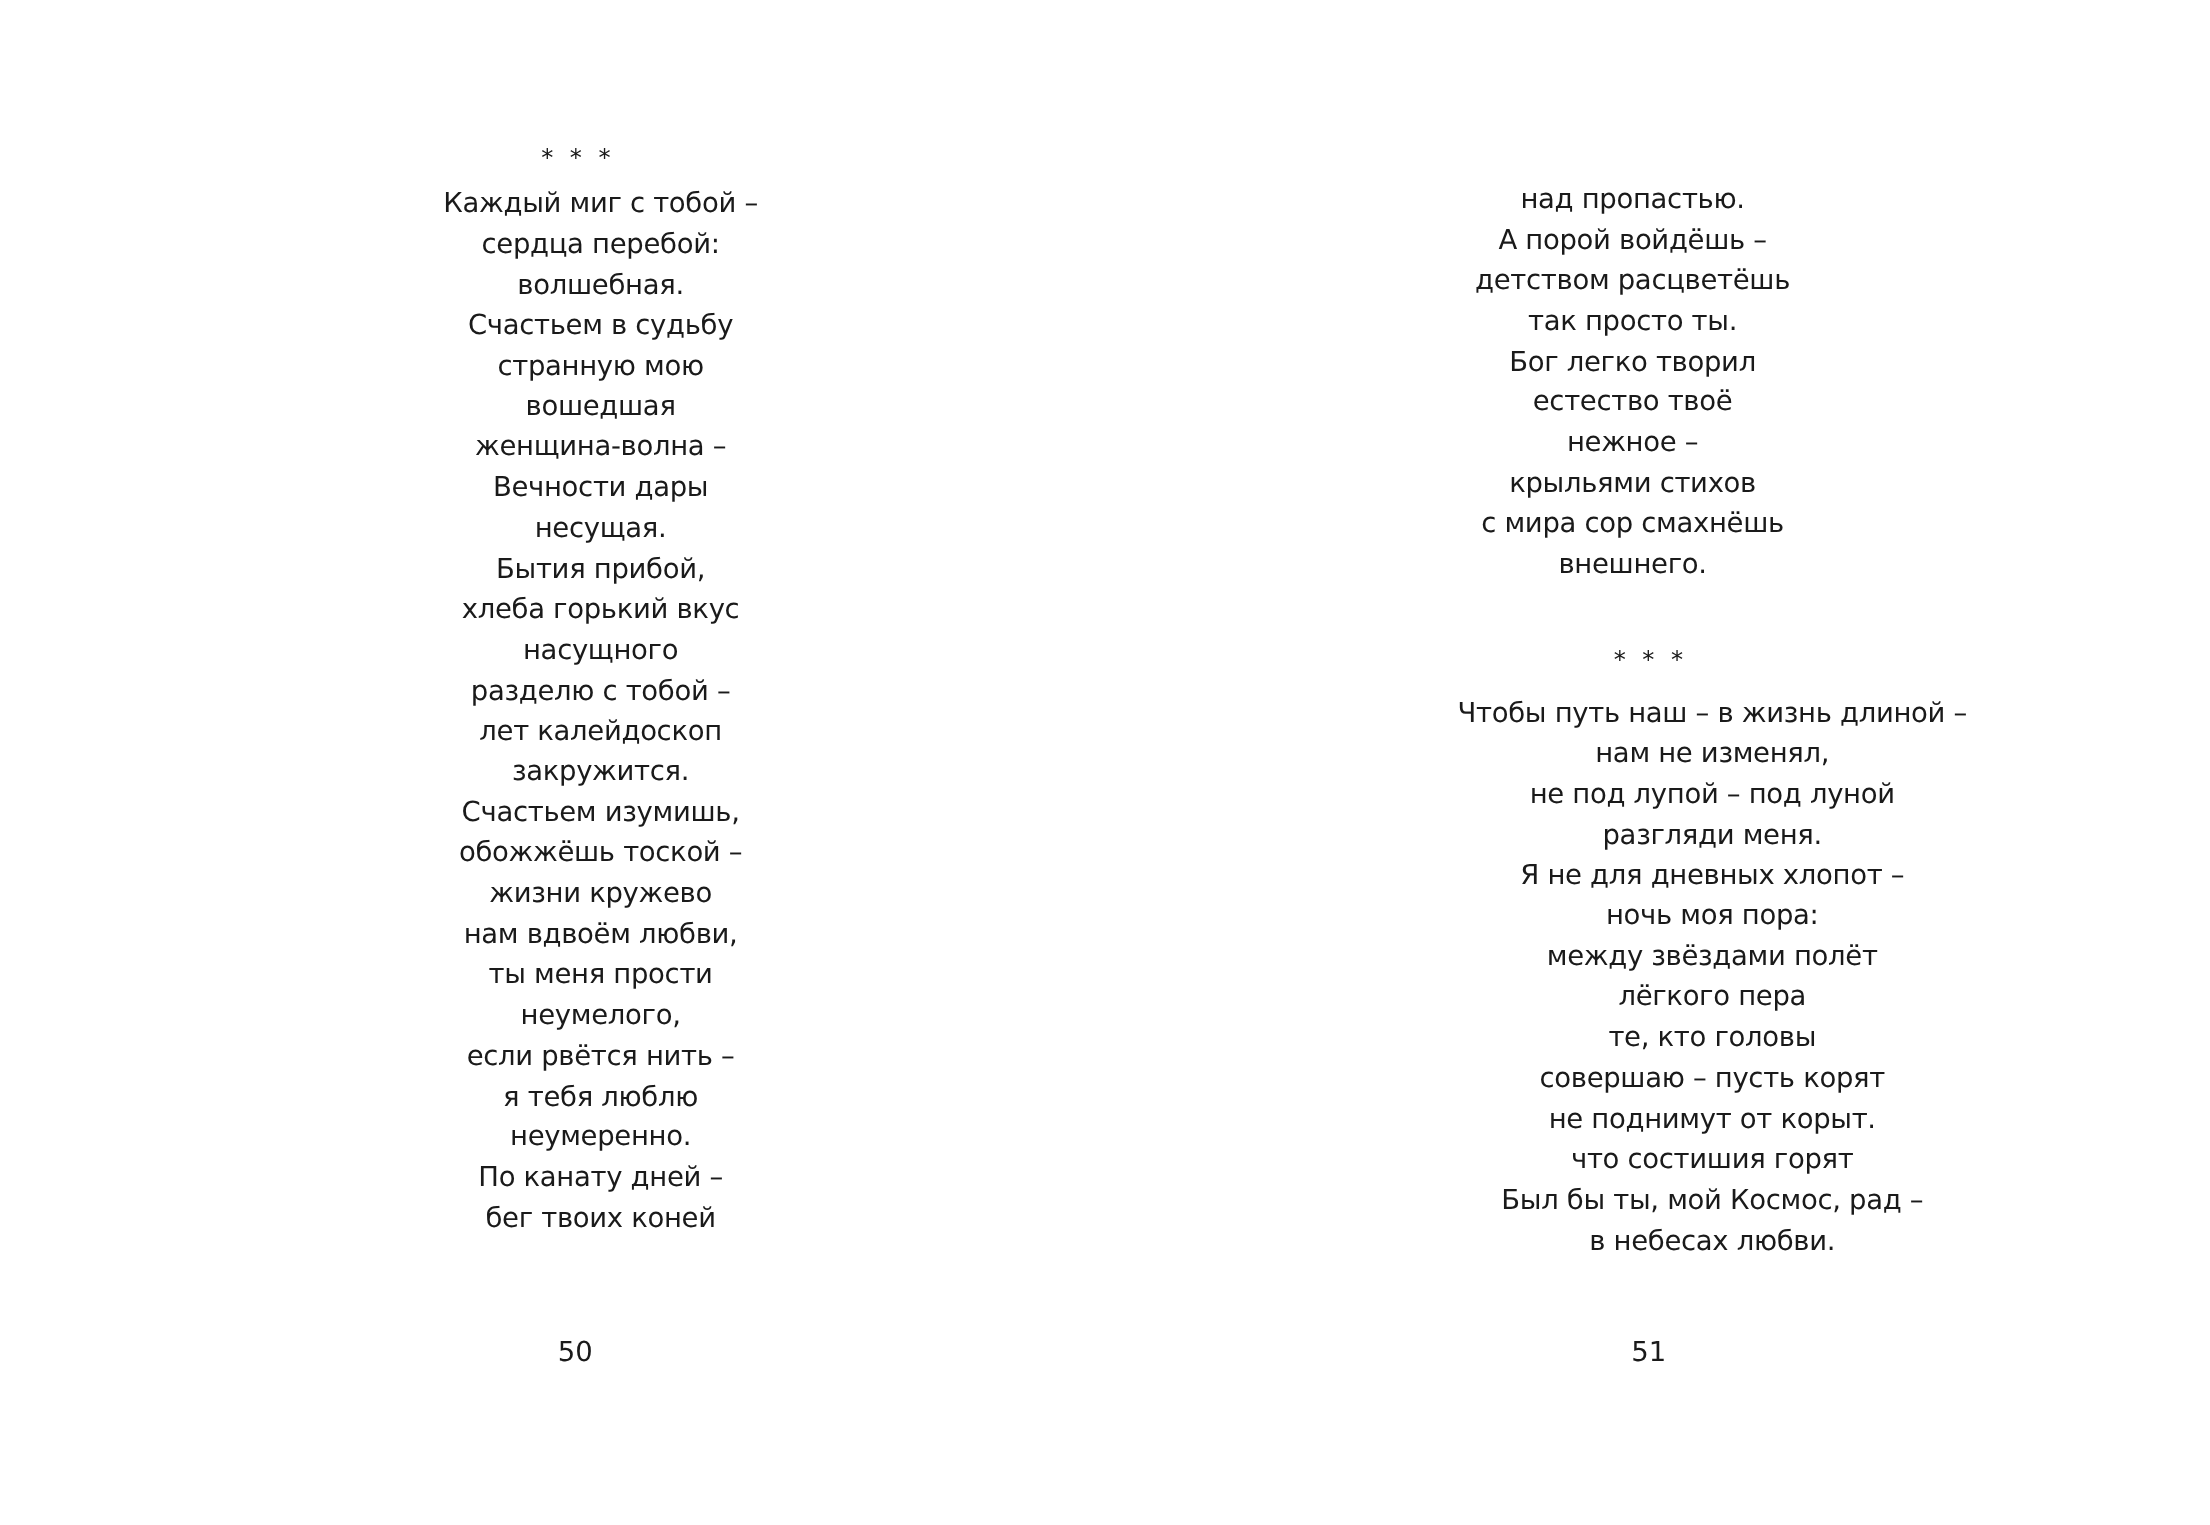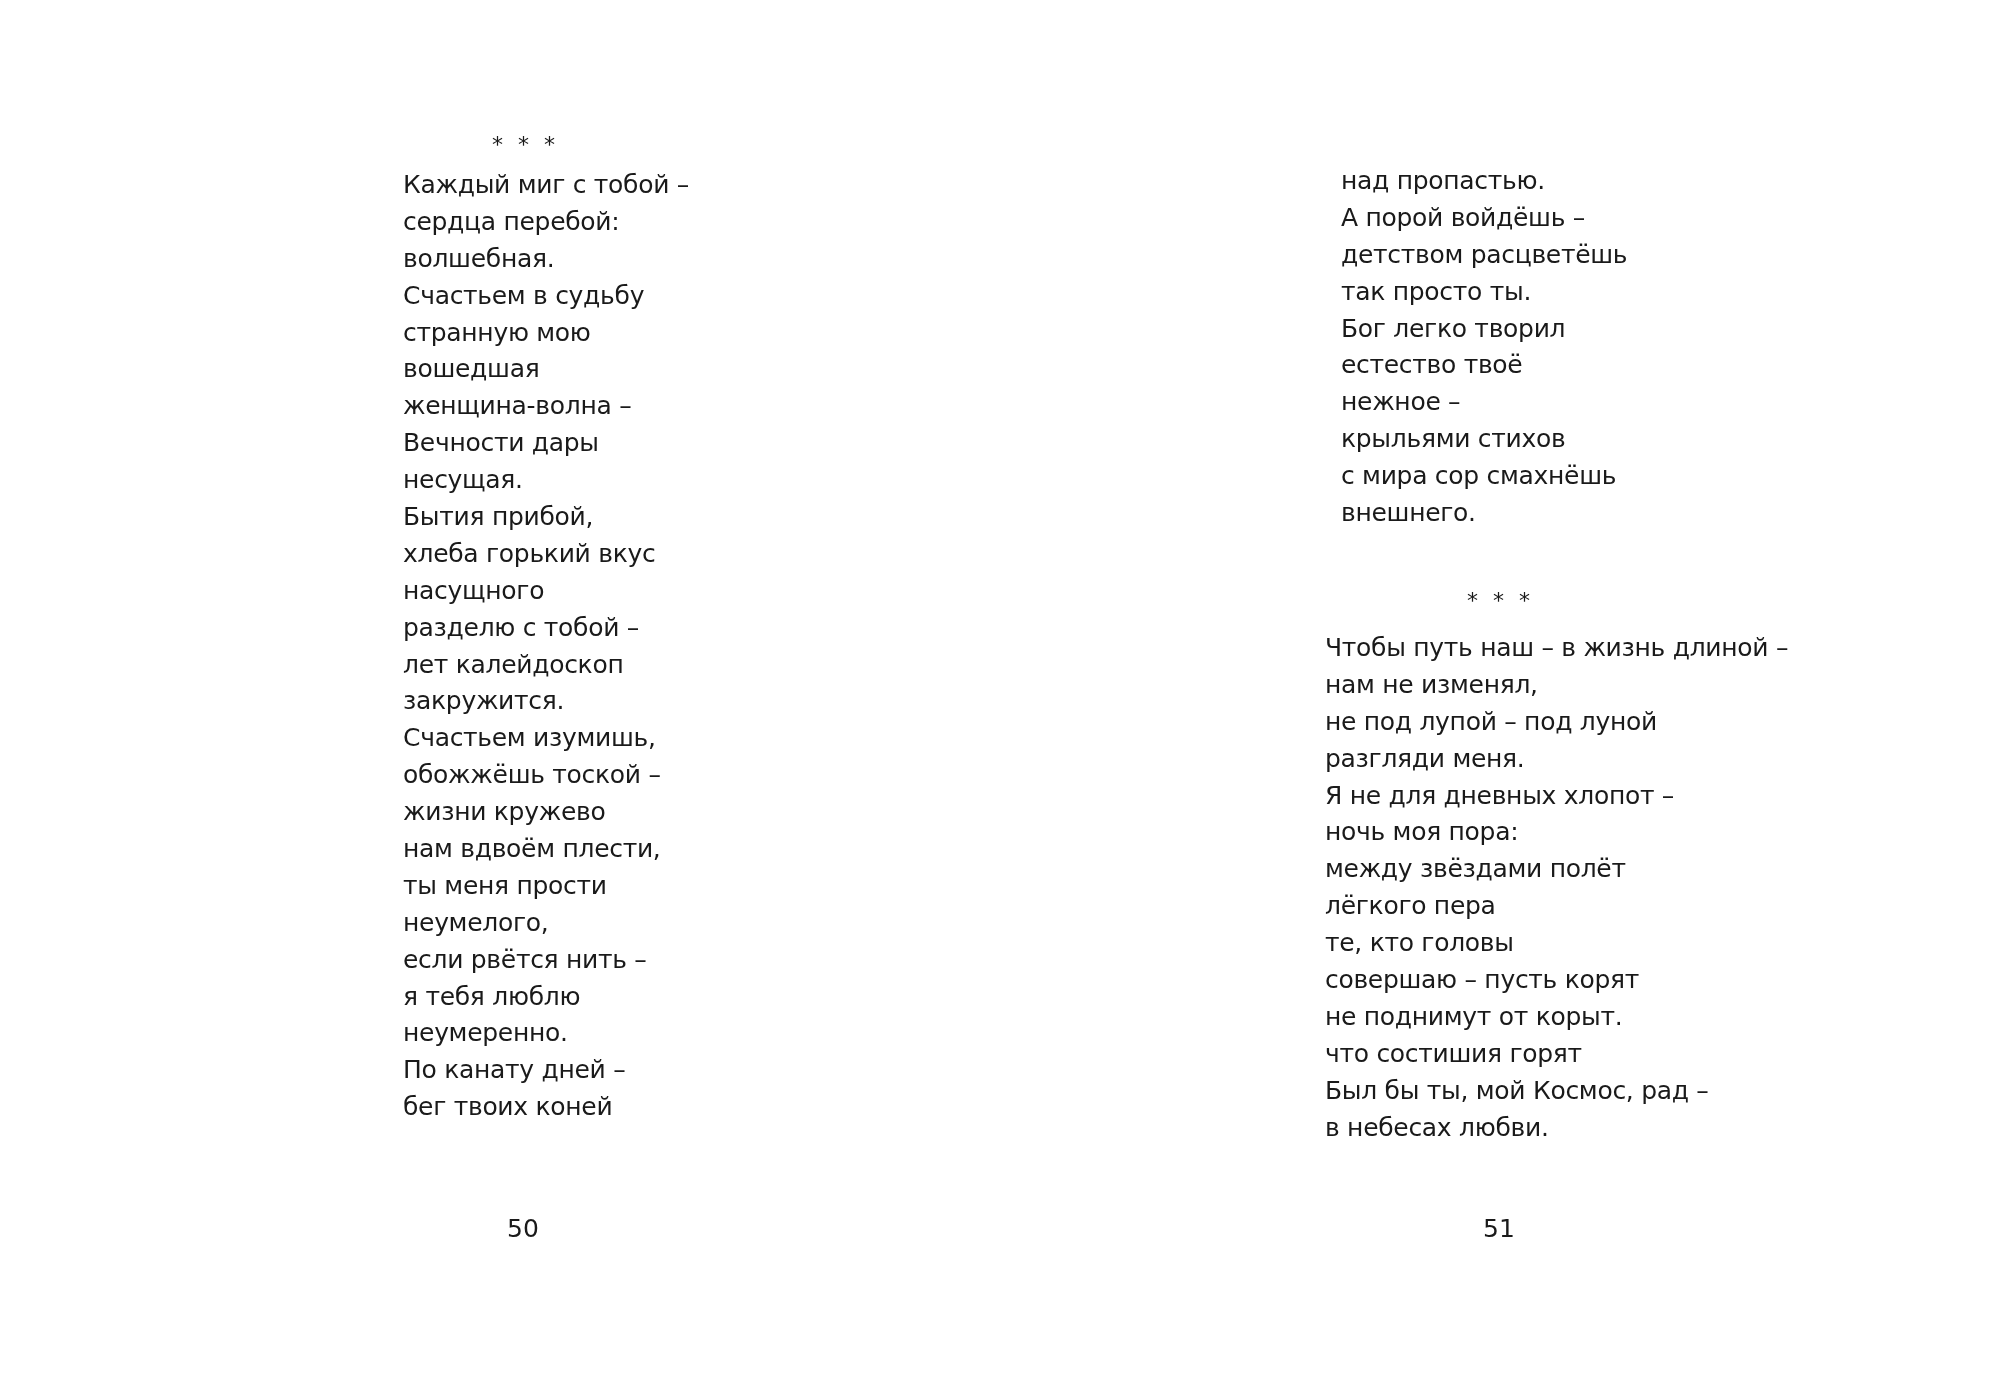--- a/index.html
+++ b/index.html
@@ -1,21 +1,21 @@
 <!DOCTYPE html>
 <html><head>
 <meta charset="utf-8">
 <style>
   html, body { margin:0; padding:0; background:#ffffff; }
   body { width:2009px; height:1386px; position:relative; overflow:hidden;
          font-family:"DejaVu Sans", "Liberation Sans", sans-serif; color:#1a1a1a; }
   .page { position:absolute; top:0; height:1386px; }
   .page-left { left:0; width:1004px; }
   .page-right { left:1005px; width:1004px; }
-  .col { position:absolute; }
+  .col { position:absolute;text-align:center; }
   .line { font-size:25px; line-height:36.9px; height:36.9px; white-space:nowrap; letter-spacing:-0.3px; }
   .sep { position:absolute; font-size:22px; letter-spacing:4px; }
   .pagenum { position:absolute; font-size:25px; }
 </style>
 </head>
 <body>
 
 <div class="page page-left">
   <div class="sep" style="left:492px; top:132px;">* * *</div>
   <div class="col" id="left-poem" style="left:403px; top:167px;">
@@ -30,21 +30,21 @@
       <div class="line">несущая.</div>
       <div class="line">Бытия прибой,</div>
       <div class="line">хлеба горький вкус</div>
       <div class="line">насущного</div>
       <div class="line">разделю с тобой –</div>
       <div class="line">лет калейдоскоп</div>
       <div class="line">закружится.</div>
       <div class="line">Счастьем изумишь,</div>
       <div class="line">обожжёшь тоской –</div>
       <div class="line">жизни кружево</div>
-      <div class="line">нам вдвоём плести,</div>
+      <div class="line">нам вдвоём любви,</div>
       <div class="line">ты меня прости</div>
       <div class="line">неумелого,</div>
       <div class="line">если рвётся нить –</div>
       <div class="line">я тебя люблю</div>
       <div class="line">неумеренно.</div>
       <div class="line">По канату дней –</div>
       <div class="line">бег твоих коней</div>
     </div>
   <div class="pagenum" style="left:507px; top:1214px;">50</div>
 </div>

